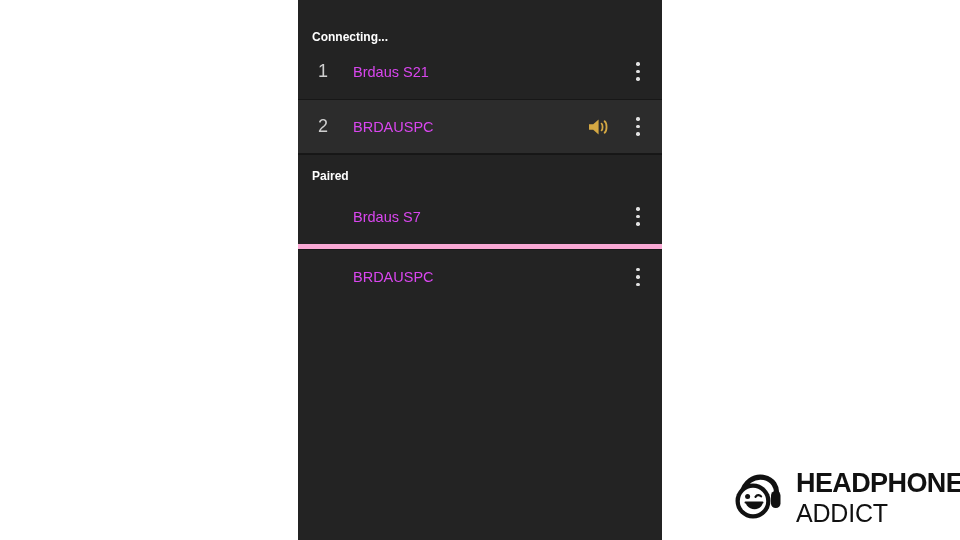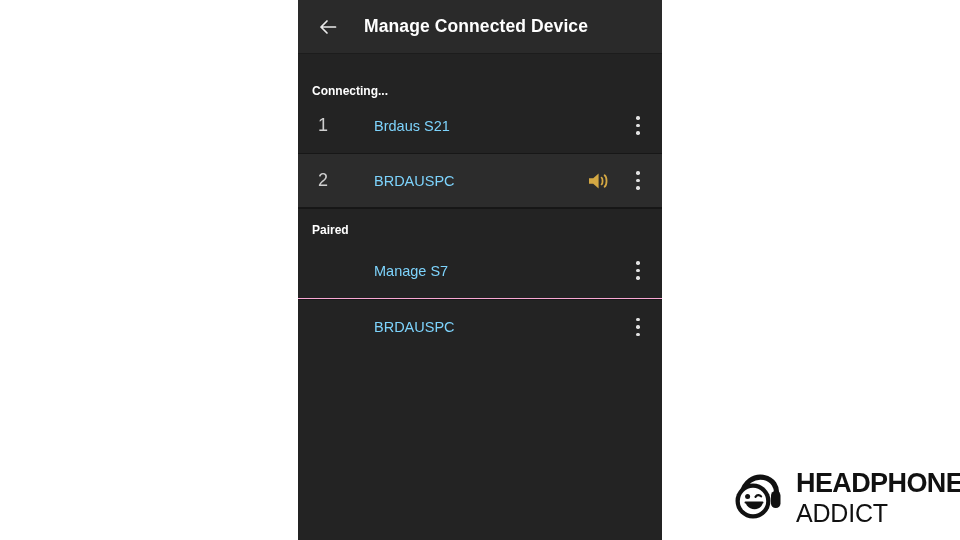--- a/index.html
+++ b/index.html
@@ -71,21 +71,21 @@
     padding: 0 14px;
   }
   .connecting-head { padding-top: 30px; }
 
   
   .group {
     background: #232323;
   }
   .group.paired-group {
     border-top: 1px solid #161616;
-    border-bottom: 1px solid #f9a8d4;
+    border-bottom: 5px solid #f9a8d4;
     padding-top: 14px;
   }
 
   
   .device-row {
     height: 55px;
     display: flex;
     align-items: center;
     padding: 0 14px;
     box-sizing: border-box;
@@ -104,22 +104,22 @@
     flex: none;
     font-size: 18px;
     color: #cfcfcf;
     text-align: left;
     padding-left: 6px;
     box-sizing: border-box;
   }
   .row-name {
     flex: 1 1 auto;
     font-size: 14.5px;
-    color: #7dd3fc;
-    margin-left: 28px;
+    color: #d946ef;
+    margin-left: 7px;
     white-space: nowrap;
     overflow: hidden;
   }
   .speaker-icon {
     flex: none;
     width: 26px;
     height: 22px;
     margin-right: 16px;
     display: flex;
     align-items: center;
@@ -173,30 +173,20 @@
     color: #111111;
     letter-spacing: -0.2px;
     margin-top: 4px;
   }
 </style>
 </head>
 <body>
 
 <div class="phone-panel">
 
-  <div class="app-bar">
-    <div class="back-btn">
-      <span>
-        <svg width="24" height="24" viewBox="0 0 24 24" fill="none">
-          <path d="M19.5 12H5M5 12L11 6M5 12L11 18" stroke="#eaeaea" stroke-width="1.7" stroke-linecap="round" stroke-linejoin="round"></path>
-        </svg>
-      </span>
-    </div>
-    <div class="app-title">Manage Connected Device</div>
-  </div>
 
 
   <div class="section-head connecting-head">Connecting...</div>
 
   <div class="group">
 
     <div class="device-row">
       <div class="row-index">1</div>
       <div class="row-name">Brdaus S21</div>
       <div class="kebab">
@@ -223,21 +213,21 @@
       </div>
     </div>
 
   </div>
 
   <div class="group paired-group">
     <div class="section-head">Paired</div>
 
     <div class="device-row" style="margin-top:6px;">
       <div class="row-index"></div>
-      <div class="row-name">Manage S7</div>
+      <div class="row-name">Brdaus S7</div>
       <div class="kebab">
         <span></span>
         <span></span>
         <span></span>
       </div>
     </div>
   </div>
 
 
   <div class="device-row divider-top">

